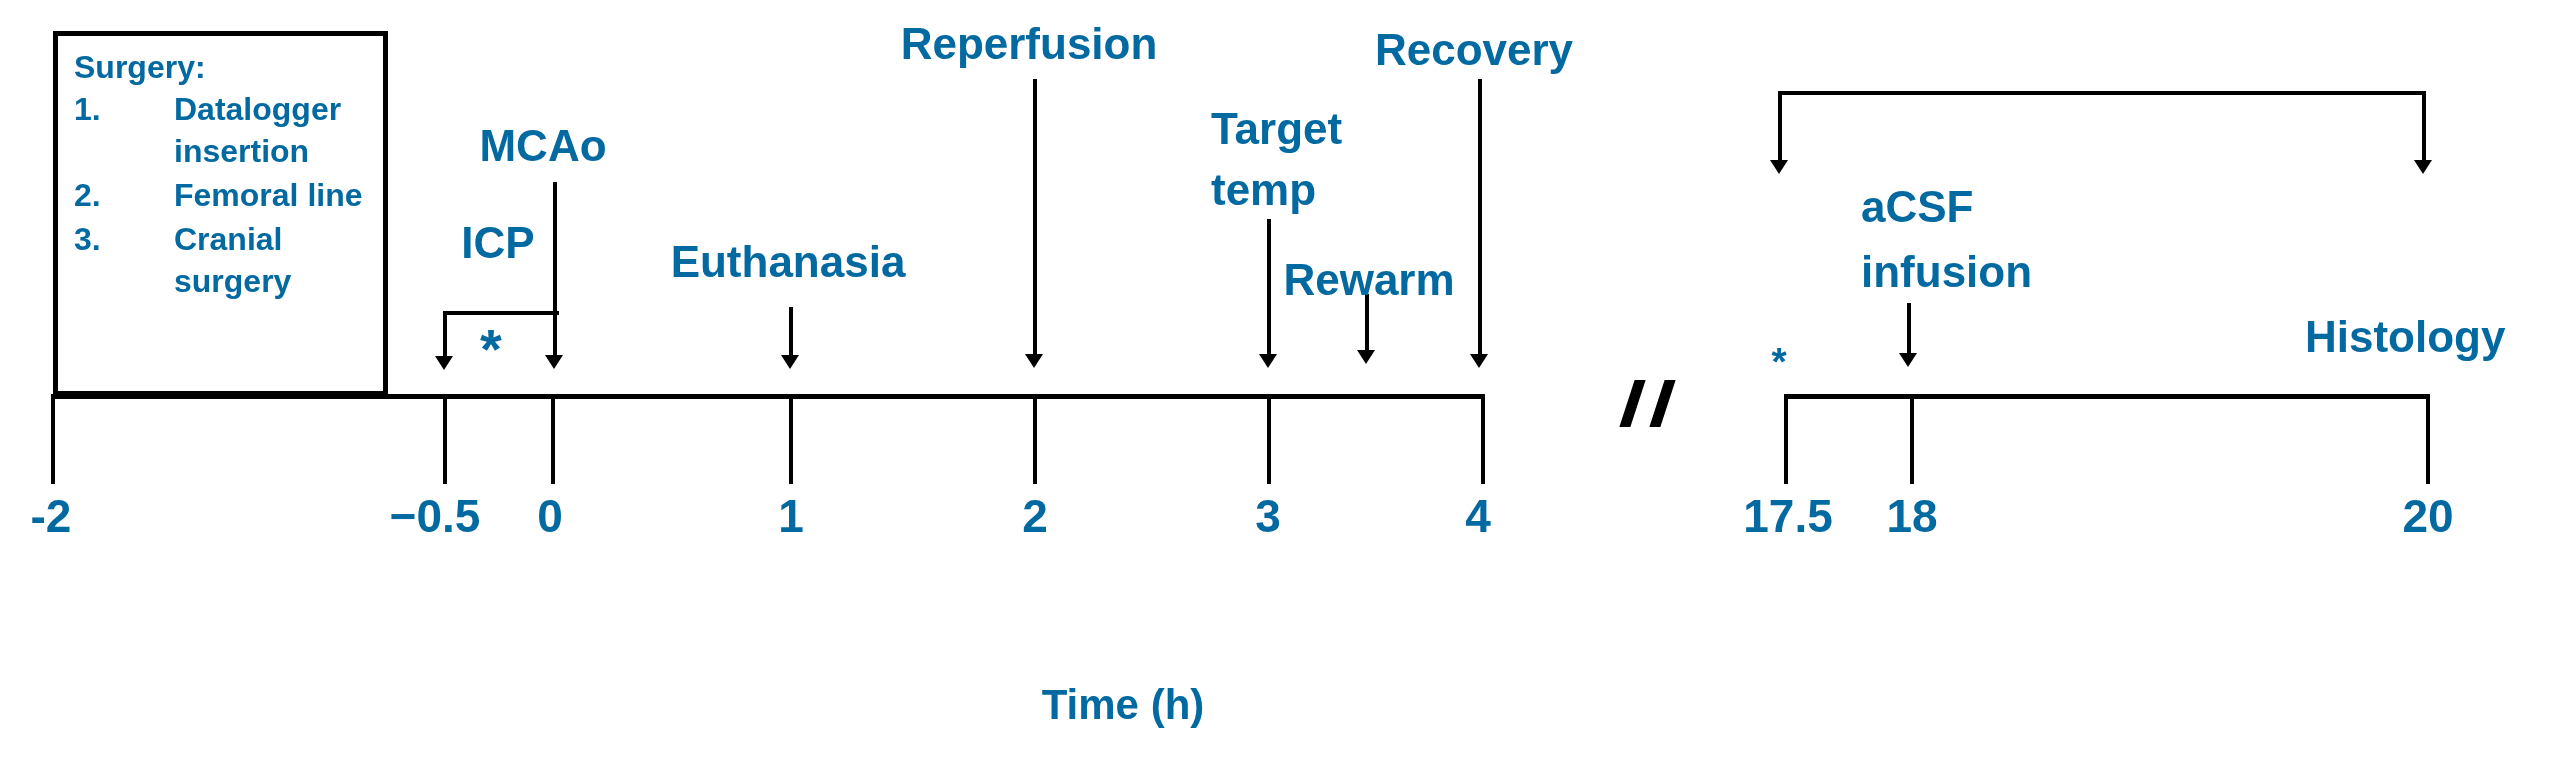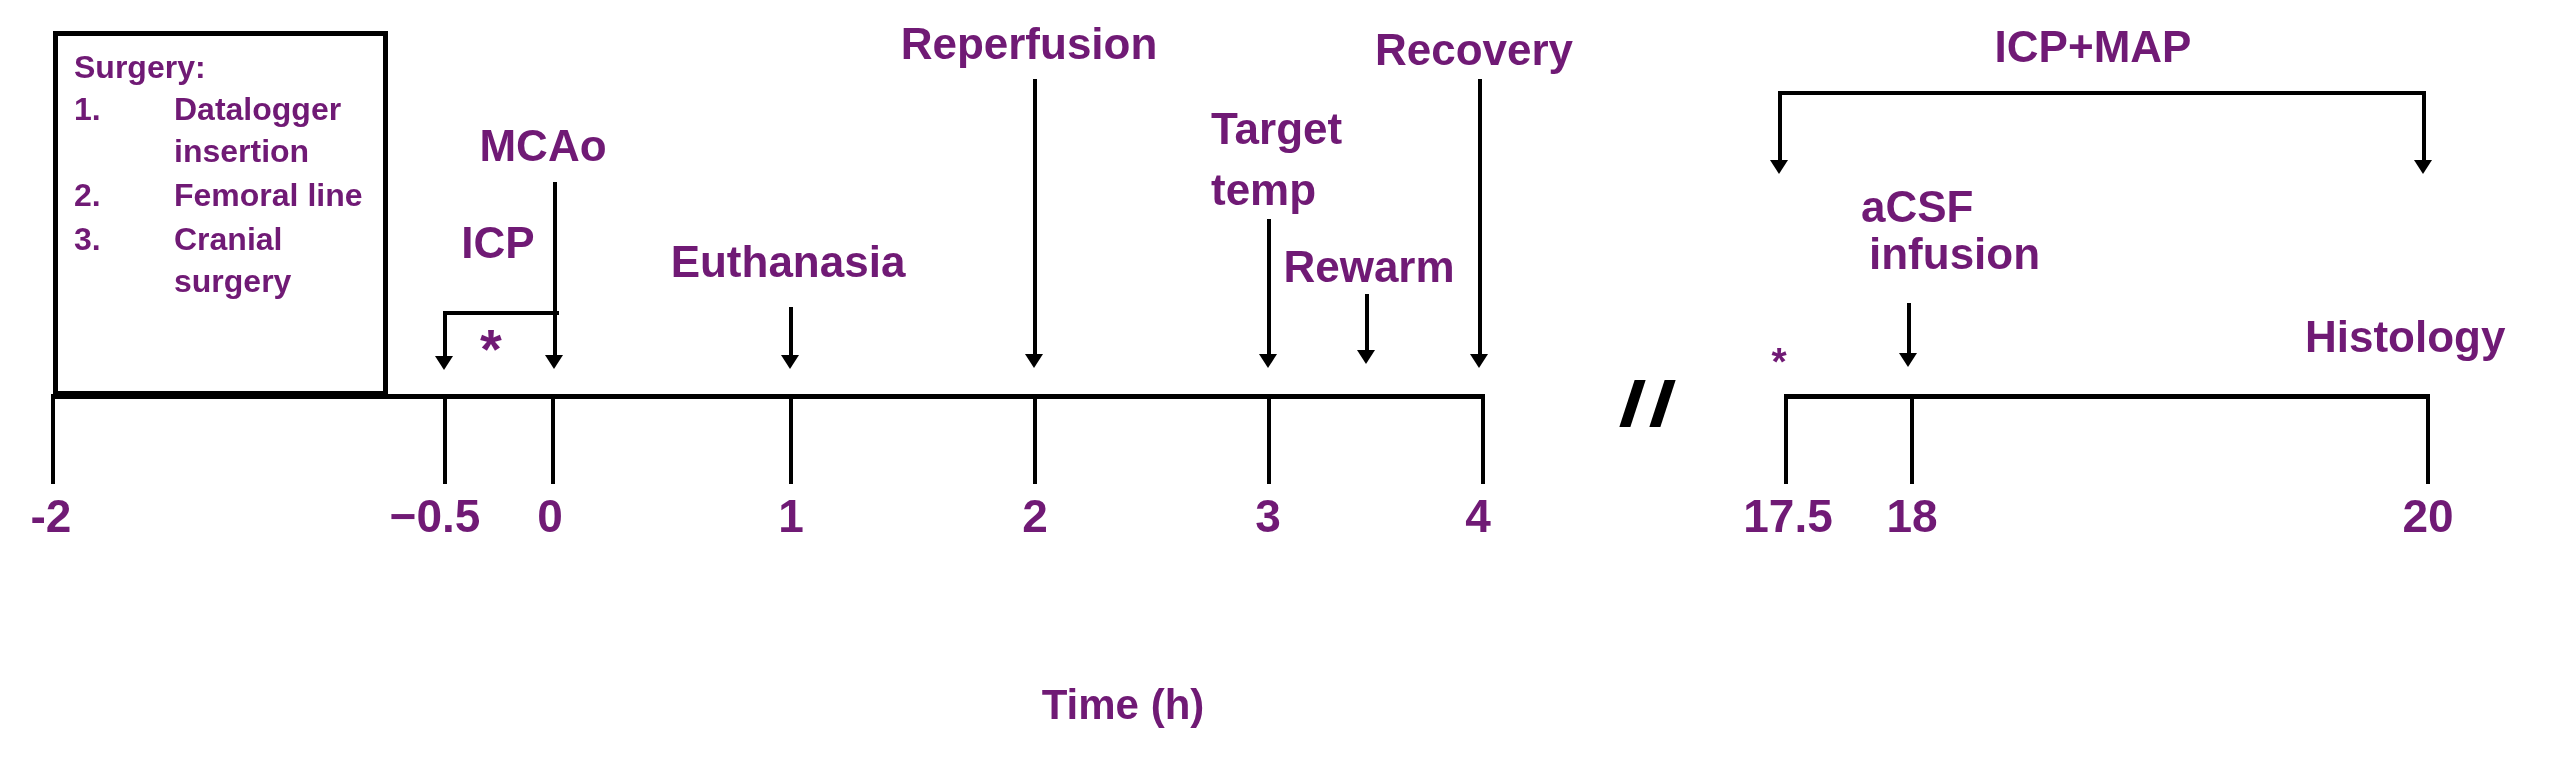--- a/index.html
+++ b/index.html
@@ -1,20 +1,20 @@
 <!DOCTYPE html>
 <html style="font-size:14px"><head>
 <meta charset="utf-8">
 <style>
   html,body{margin:0;padding:0;background:#ffffff;}
   .stage{
     position:relative;
     width:2576px;height:775px;
     background:#ffffff;
-    color:#701a75;
+    color:#0369a1;
     font-family:"Liberation Sans","DejaVu Sans",sans-serif;
     overflow:hidden;
   }
   
   .hline{position:absolute;background:#000;}
   .tick{position:absolute;width:3.5px;background:#000;}
   
   .arr{position:absolute;width:3.5px;background:#000;}
   .arr::after{
     content:"";position:absolute;left:-8px;bottom:-13px;width:0;height:0;
@@ -113,25 +113,24 @@
   <div class="arr" style="left:1778px;top:91px;height:70px;"></div>
   <div class="arr" style="left:2422px;top:91px;height:70px;"></div>
   <div class="arr" style="left:1907px;top:303px;height:51px;"></div>
 
   <div class="lbl ctr" style="left:543px;top:124px;">MCAo</div>
   <div class="lbl ctr" style="left:498px;top:221px;">ICP</div>
   <div class="lbl ctr" style="left:788px;top:240px;">Euthanasia</div>
   <div class="lbl ctr" style="left:1029px;top:22px;text-align:center;">Reperfusion</div>
   <div class="lbl" style="left:1211px;top:107px;">Target</div>
   <div class="lbl" style="left:1211px;top:168px;">temp</div>
-  <div class="lbl ctr" style="left:1369px;top:245px;text-align:right;">Rewarm</div>
+  <div class="lbl ctr" style="left:1369px;top:258px;text-align:right;">Rewarm</div>
   <div class="lbl ctr" style="left:1474px;top:28px;">Recovery</div>
-  <div class="lbl ctr" style="left:2093px;top:25.4px;">ICP+MAP</div>
   <div class="lbl" style="left:1861px;top:185px;">aCSF</div>
-  <div class="lbl" style="left:1861px;top:232px;margin-left:8px;">infusion</div>
+  <div class="lbl" style="left:1861px;top:250px;">infusion</div>
   <div class="lbl" style="left:2305px;top:315px;">Histology</div>
 
   <div class="ast" style="left:491px;top:321px;font-size:56px;">*</div>
   <div class="ast" style="left:1779px;top:342px;font-size:39px;">*</div>
 
   <div class="lbl ctr" style="left:1123px;top:684px;font-size:42px;">Time (h)</div>
 
 </div>
 
 

